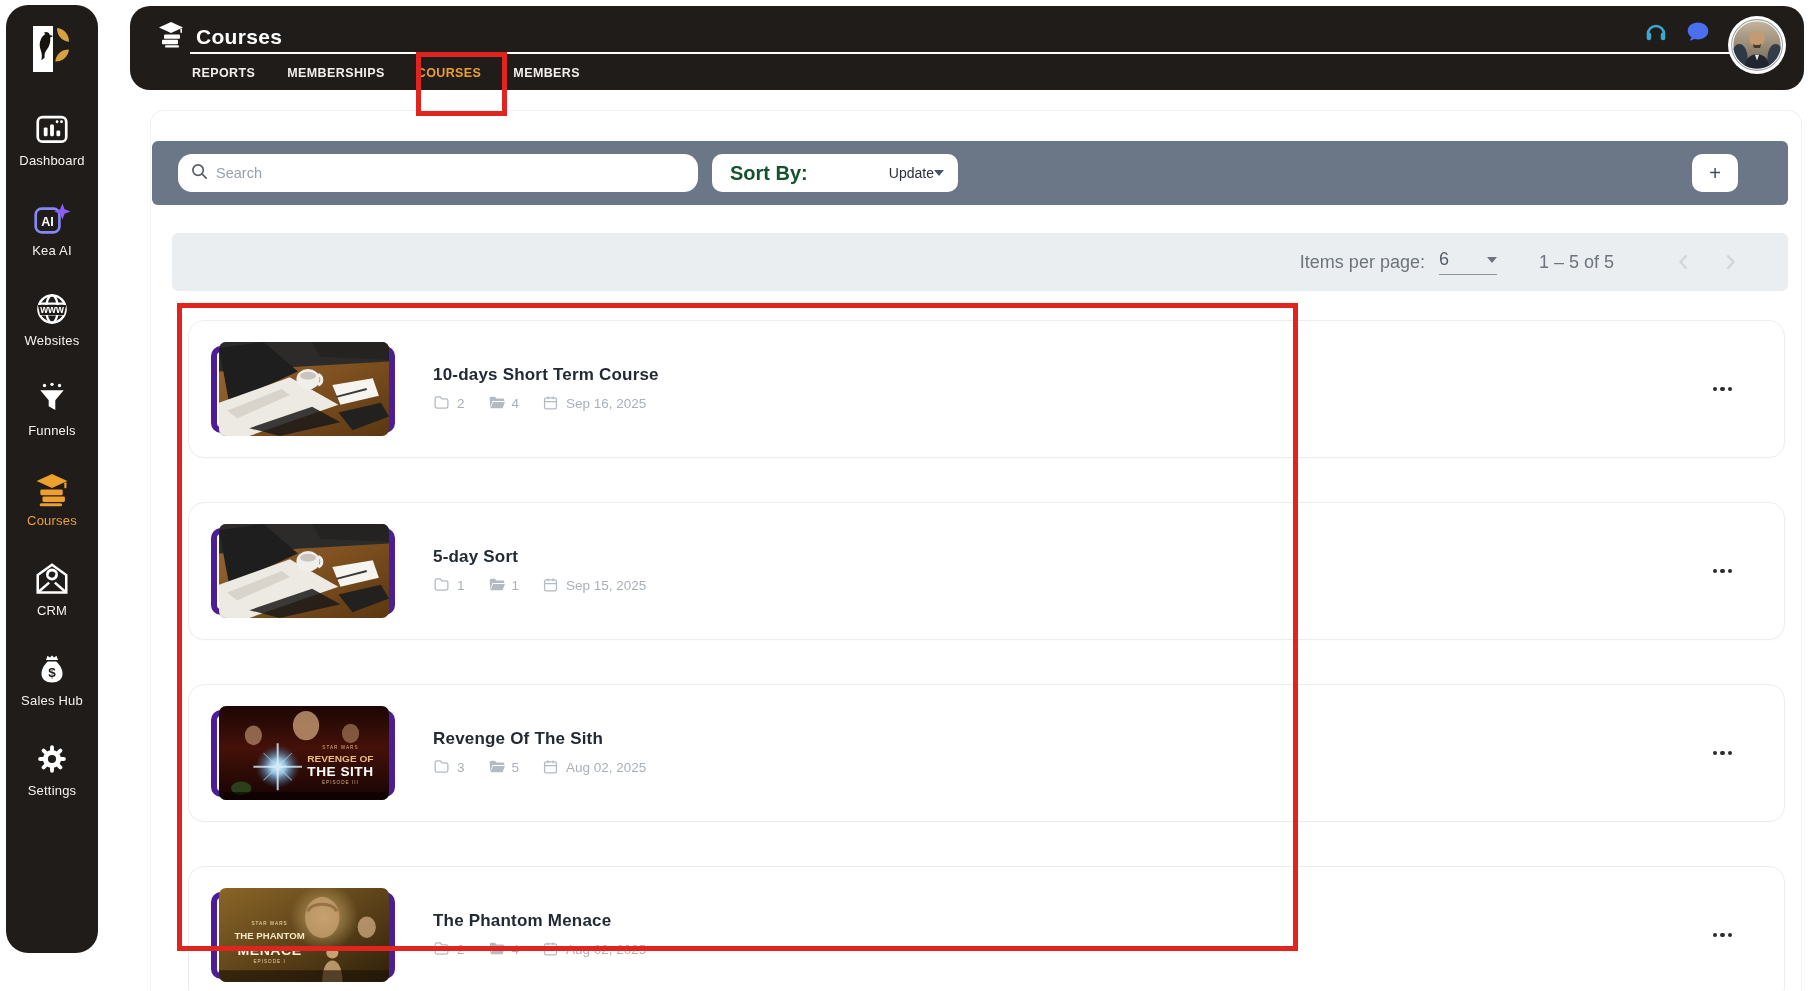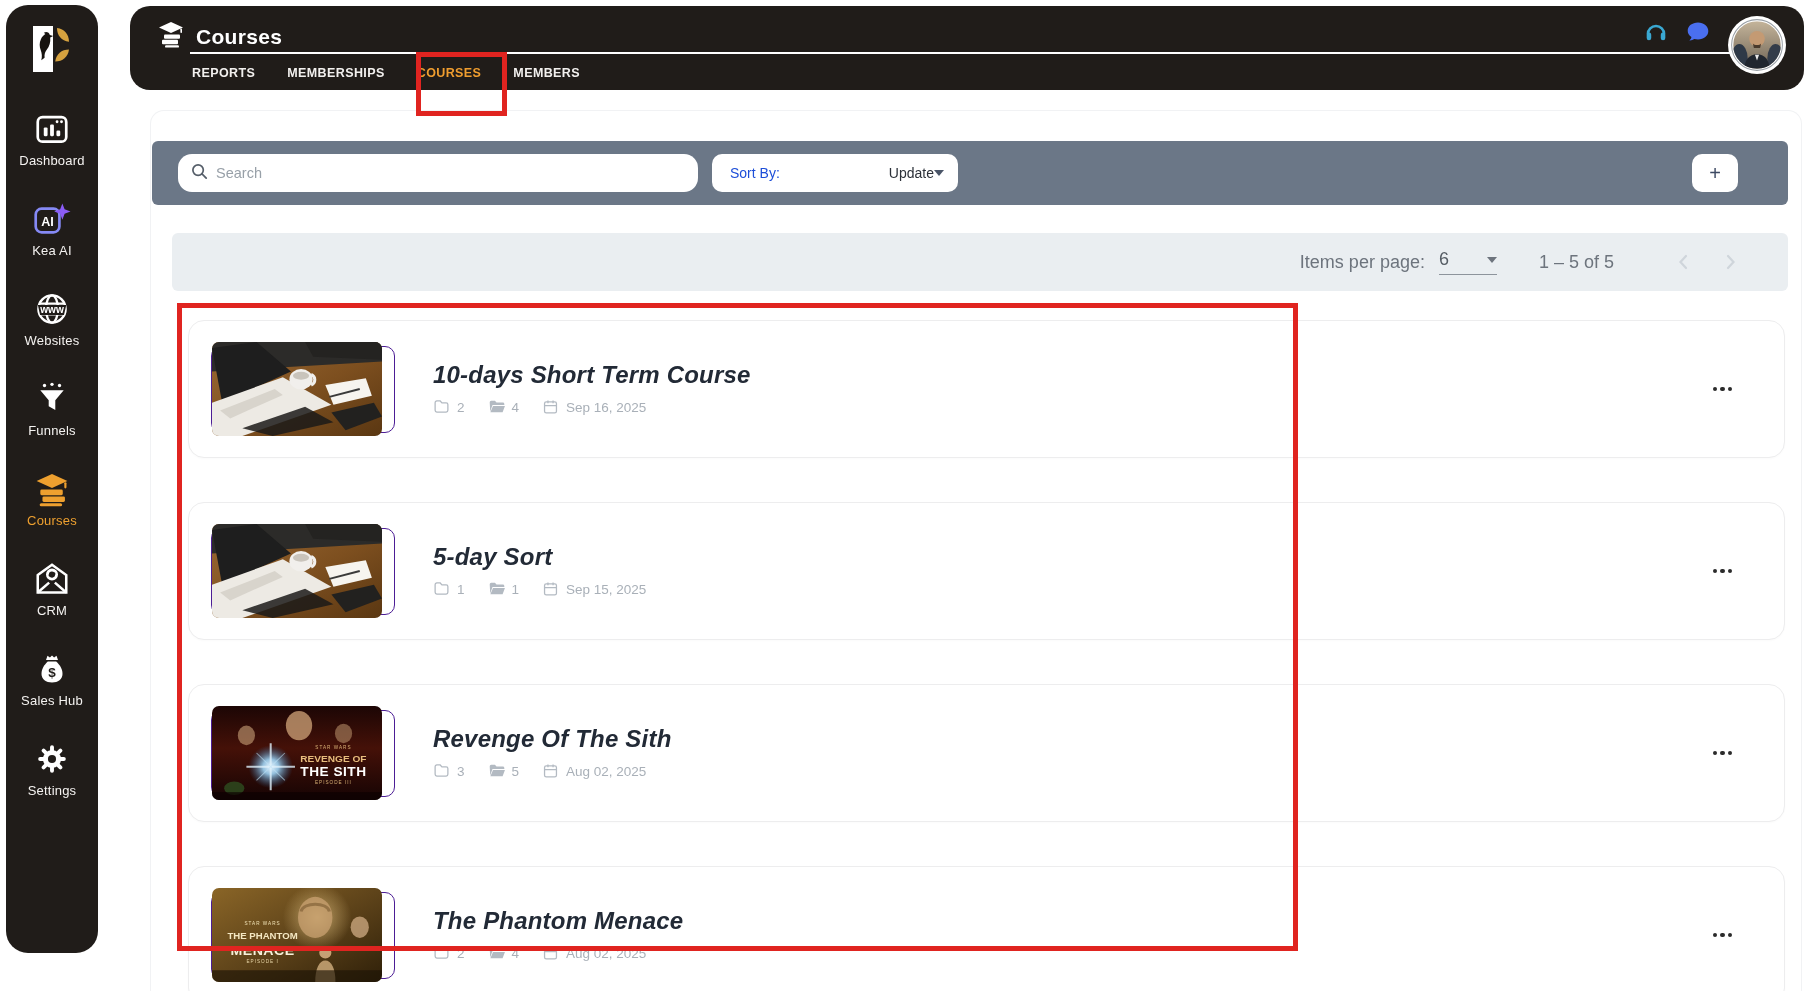--- a/index.html
+++ b/index.html
@@ -41,21 +41,21 @@
   
   .toolbar { position:absolute; left:152px; top:130px; width:1636px; height:64px;
     background:#6b7787; border-radius:6px;margin-top:11px; }
   .search { position:absolute; left:26px; top:13px; width:520px; height:38px; background:#fff;
     border-radius:14px; display:flex; align-items:center; padding:0 12px; gap:8px; }
   .search input { border:none; outline:none; flex:1; font-size:14.5px; color:#333;
     font-family:"Liberation Sans", sans-serif; background:transparent; }
   .search input::placeholder { color:#98a0a8; }
   .sortbox { position:absolute; left:560px; top:13px; width:246px; height:38px; background:#fff;
     border-radius:10px; display:flex; align-items:center; padding:0 14px 0 18px; cursor:pointer; }
-  .sort-label { font-size:14px; color:#1d4ed8; }
+  .sort-label { font-size:20px; color:#14532d;font-weight:bold; }
   .sort-value { margin-left:auto; font-size:14px; color:#2b3038; display:flex; align-items:center; }
   .caret-down { width:0; height:0; border-left:5px solid transparent; border-right:5px solid transparent; border-top:6px solid #4a5568; }
   .addbtn { position:absolute; right:50px; top:13px; width:46px; height:38px; background:#fff;
     border-radius:10px; border:none; font-size:20px; color:#3d4a63; cursor:pointer;
     display:flex; align-items:center; justify-content:center; font-family:"Liberation Sans", sans-serif; }
 
   
   .pagerow { position:absolute; left:172px; top:233px; width:1616px; height:58px;
     background:#eaeef1; border-radius:6px; display:flex; align-items:center; justify-content:flex-end;
     padding-right:48px; color:#6d747d; font-size:18px; }
@@ -64,25 +64,25 @@
     border-bottom:1px solid #8d949c; padding-bottom:4px; cursor:pointer; color:#555c64; }
   .range { margin-left:42px; }
   .chev { margin-left:60px; cursor:default; display:flex; align-items:center; }
   .chev + .chev { margin-left:26px; }
 
   
   .card { position:absolute; left:188px; width:1597px; height:138px; background:#fff;
     border:1px solid #ededee; border-radius:16px; display:flex; align-items:center;
     padding-left:22px; box-shadow:0 1px 2px rgba(0,0,0,0.02); cursor:pointer; }
   .card1 { top:320px; } .card2 { top:502px; } .card3 { top:684px; } .card4 { top:866px; }
-  .thumbwrap { width:184px; height:87px; border:1px solid #4c1d95; border-radius:10px;
-    display:flex; align-items:center; justify-content:flex-start; flex:none; }
+  .thumbwrap { width:184px; height:87px; border:6px solid #4c1d95; border-radius:10px;
+    display:flex; align-items:center; justify-content:flex-end; flex:none; }
   .thumb { width:170px; height:94px; border-radius:7px; overflow:hidden; display:block; }
   .cinfo { margin-left:38px; }
-  .ctitle { font-size:24px; font-weight:bold; color:#222a36; letter-spacing:.2px;font-style:italic; }
+  .ctitle { font-size:17px; font-weight:bold; color:#222a36; letter-spacing:.2px; }
   .cmeta { margin-top:9px; display:flex; align-items:center; gap:7px; color:#a9b0b8; font-size:13.5px; }
   .cmeta .grp { display:flex; align-items:center; gap:7px; margin-right:16px; }
   .more { margin-left:auto; margin-right:42px; display:flex; gap:3px; padding:10px; cursor:pointer; }
   .more i { width:4.5px; height:4.5px; border-radius:50%; background:#2b2b2b; display:block; }
 
   .hidden-defs { position:absolute; width:0; height:0; overflow:hidden; }
 </style>
 </head>
 <body>
 

